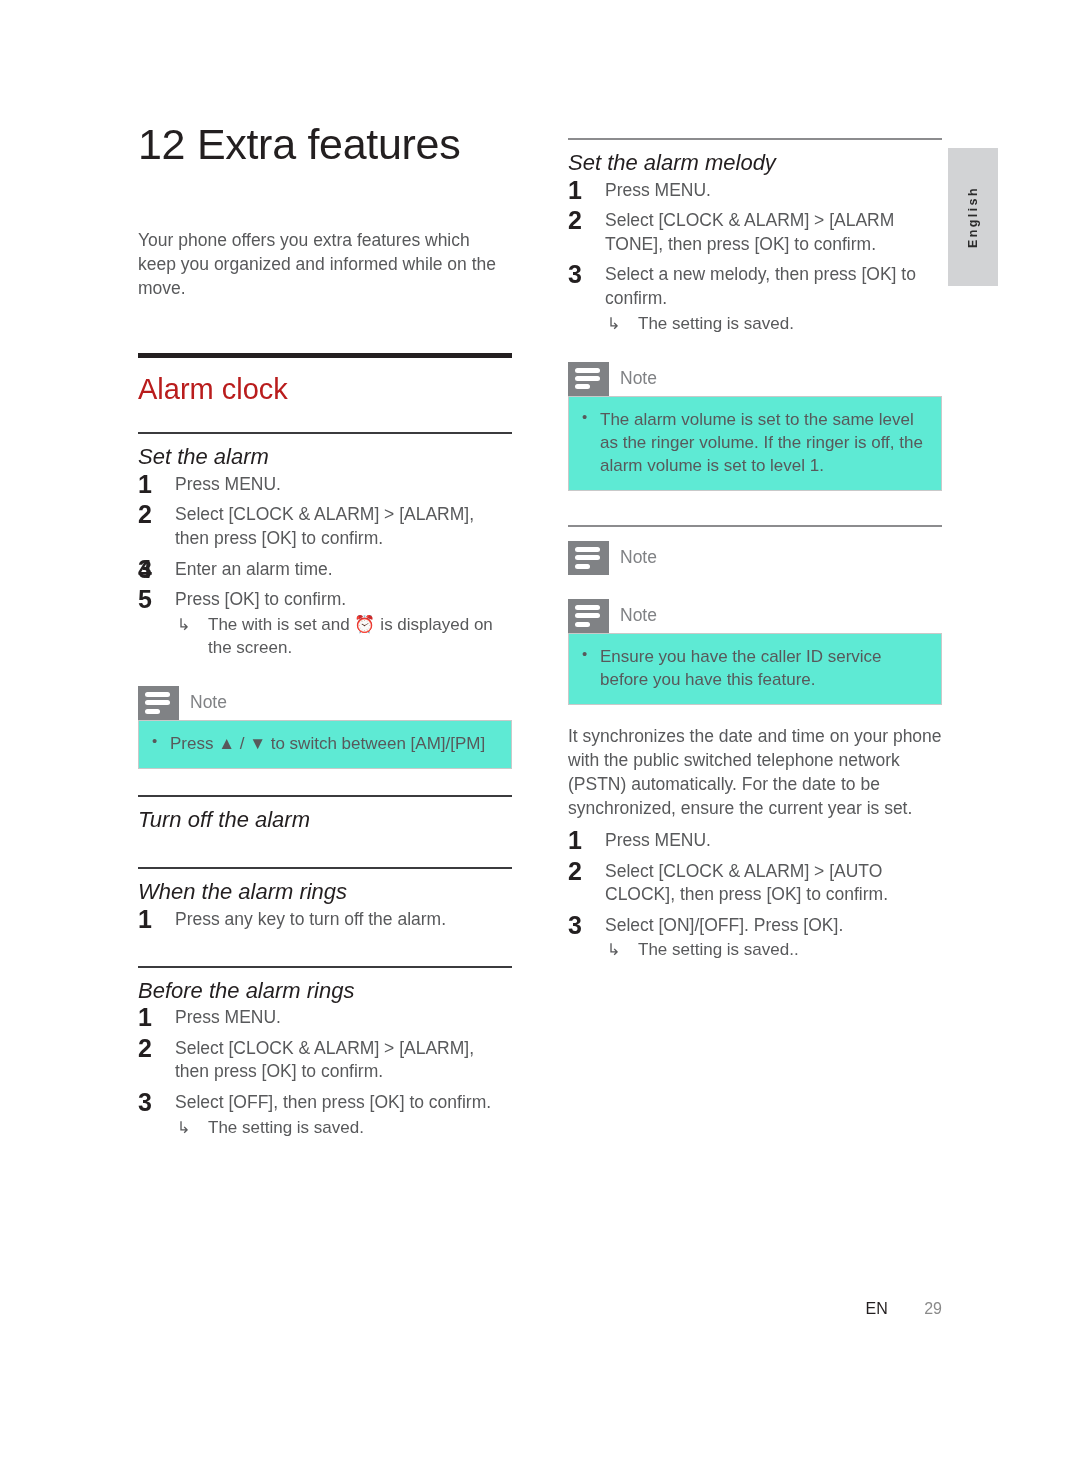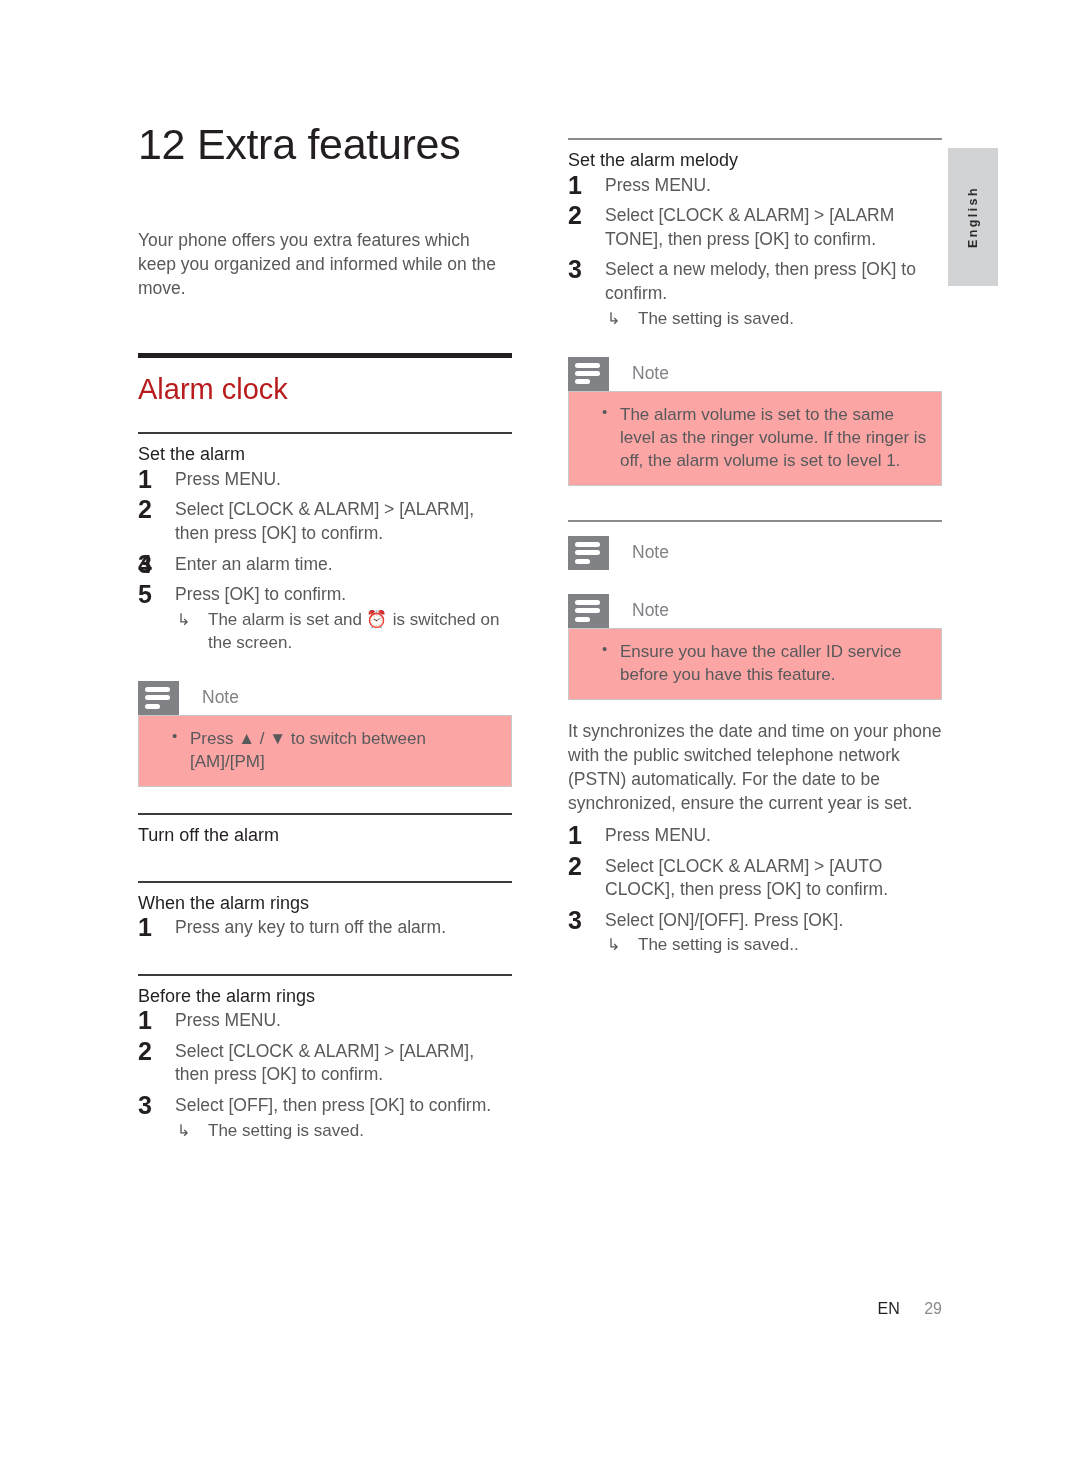--- a/index.html
+++ b/index.html
@@ -94,25 +94,26 @@
 
   
   .h1-sec {
     font-size: 29px;
     color: #b91c1c;
     font-weight: normal;
     margin: 14px 0 0 0;
     line-height: 1.2;
   }
   .h2-sec {
-    font-size: 18px;
+    font-size: 22px;
     color: #231f20;
     font-weight: normal;
     margin: 9px 0 0 0;
     line-height: 1.25;
+    font-style: italic;
   }
   .body-par {
     font-size: 17.5px;
     line-height: 1.37;
     color: #58595b;
     margin: 22px 0 0 0;
   }
   .body-par.tight {
     margin-top: 20px;
   }
@@ -161,21 +162,20 @@
   }
 
   
   .note {
     margin-top: 26px;
   }
   .note-tab {
     display: flex;
     align-items: center;
     height: 34px;
-    gap: 12px;
   }
   .note-tab .icon-box {
     width: 41px;
     height: 34px;
     background: #808285;
     display: flex;
     flex-direction: column;
     justify-content: center;
     align-items: flex-start;
     padding-left: 7px;
@@ -191,22 +191,22 @@
   .note-tab .icon-box i:nth-child(1) { width: 25px; }
   .note-tab .icon-box i:nth-child(2) { width: 25px; }
   .note-tab .icon-box i:nth-child(3) { width: 15px; }
   .note-tab .note-label {
     margin-left: 11px;
     font-size: 17.5px;
     color: #808285;
   }
   .note-body {
     border: 1px solid #c9c9c9;
-    background: #fca5a5;
-    padding: 11px 14px 13px 30px;
+    background: #5eead4;
+    padding: 11px 14px 13px 10px;
     box-sizing: border-box;
   }
   ul.note-list {
     list-style: none;
     margin: 0;
     padding: 0;
   }
   ul.note-list li {
     position: relative;
     padding-left: 21px;
@@ -228,21 +228,21 @@
     position: absolute;
     left: 568px;
     top: 1300px;
     width: 374px;
     text-align: right;
     font-size: 16px;
     color: #8a8a8a;
   }
   .footer .lang-code {
     color: #231f20;
-    margin-right: 20px;
+    margin-right: 32px;
   }
   .spacer-26 { height: 26px; }
   .spacer-34 { height: 34px; }
 </style>
 </head>
 <body>
 
 <div class="page">
 
   <div class="lang-tab">
@@ -281,21 +281,21 @@
       </li>
       <li>
         <span class="sn">4</span>
         <span>Enter an alarm time.</span>
       </li>
       <li>
         <span class="sn">5</span>
         <span>Press [OK] to confirm.</span>
         <span class="sub">
           <span class="arrow">↳</span>
-          <span>The alarm is set and ⏰ is switched on the screen.</span>
+          <span>The with is set and ⏰ is displayed on the screen.</span>
         </span>
       </li>
     </ol>
 
     <div class="note">
       <div class="note-tab">
         <span class="icon-box">
             <i></i>
             <i></i>
             <i></i>

